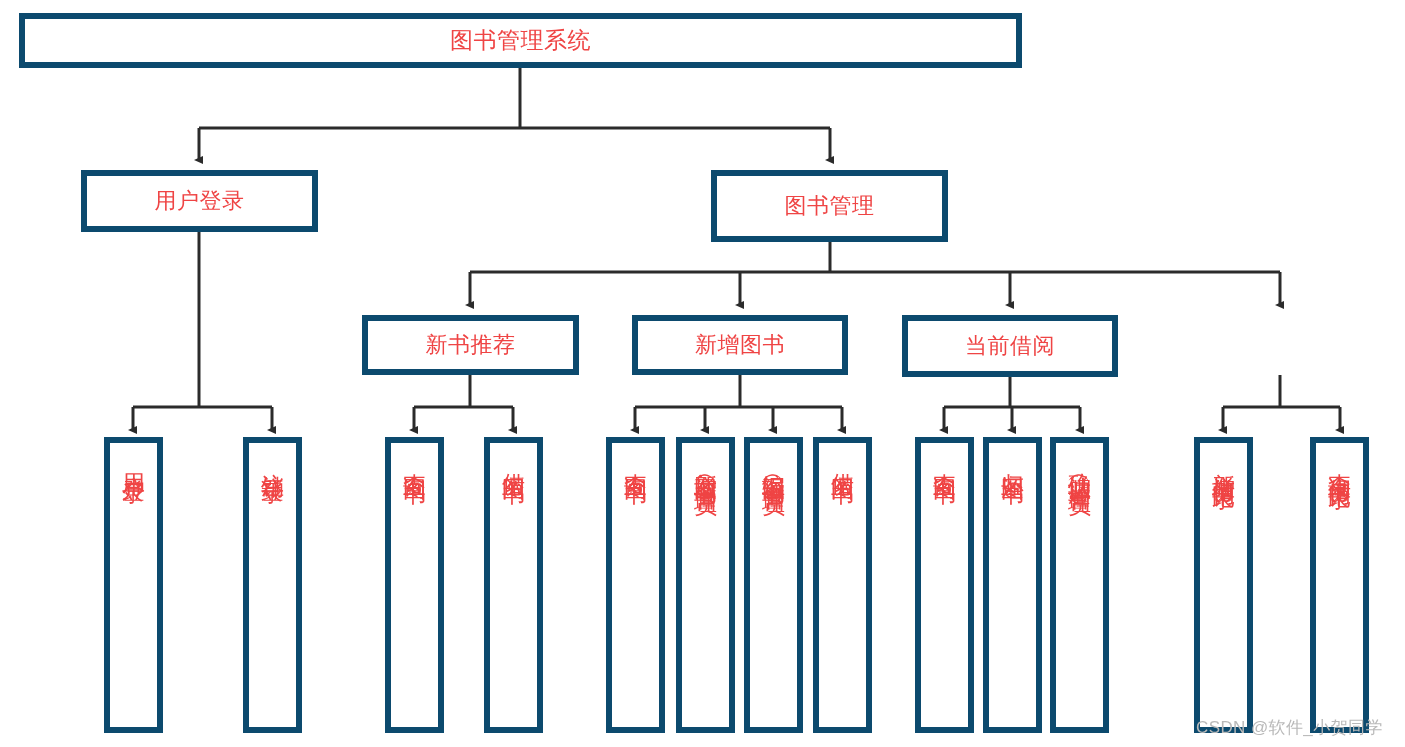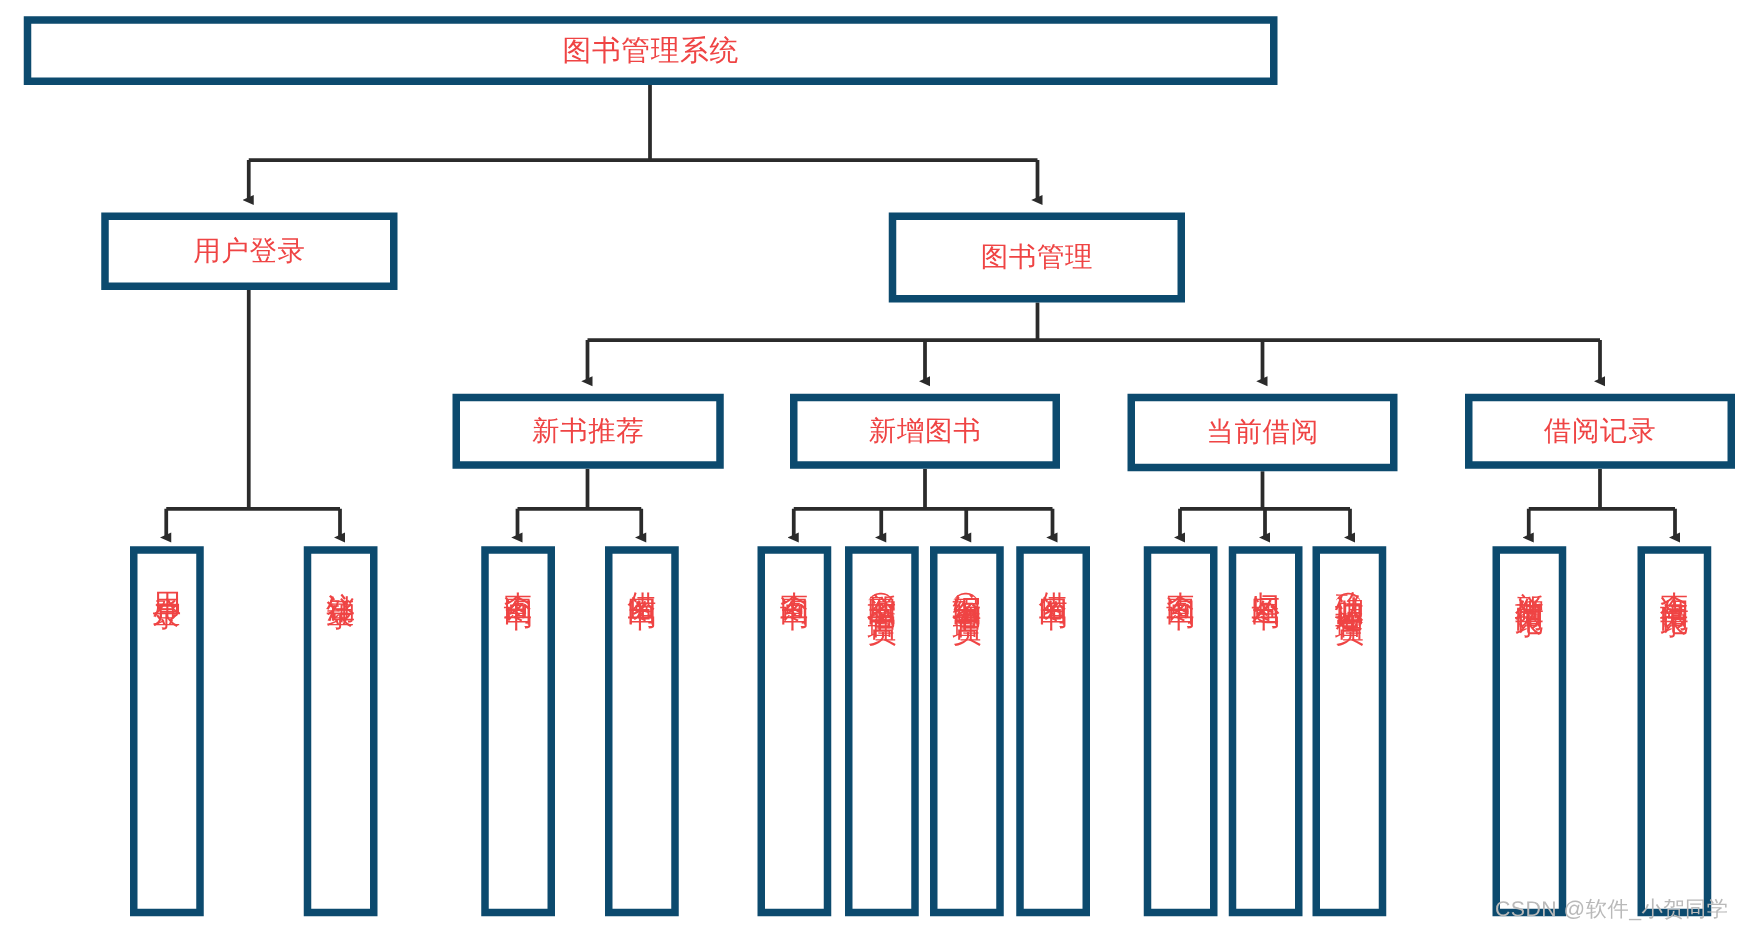--- a/index.html
+++ b/index.html
@@ -136,23 +136,20 @@
 
   <div class="node horizontal" style="left:362px; top:315px; width:217px; height:60px;">
     <span class="label">新书推荐</span>
   </div>
   <div class="node horizontal" style="left:632px; top:315px; width:216px; height:60px;">
     <span class="label">新增图书</span>
   </div>
   <div class="node horizontal" style="left:902px; top:315px; width:216px; height:62px;">
     <span class="label">当前借阅</span>
   </div>
-  <div class="node horizontal" style="left:1172px; top:315px; width:216px; height:60px;">
-    <span class="label">借阅记录</span>
-  </div>
 
   <div class="node vertical" style="left:104px; top:437px; width:59px; height:296px;">
     <span class="label">用户登录</span>
   </div>
   <div class="node vertical" style="left:243px; top:437px; width:59px; height:296px;">
     <span class="label">注销登录</span>
   </div>
 
   <div class="node vertical" style="left:385px; top:437px; width:59px; height:296px;">
     <span class="label">查询图书</span>

